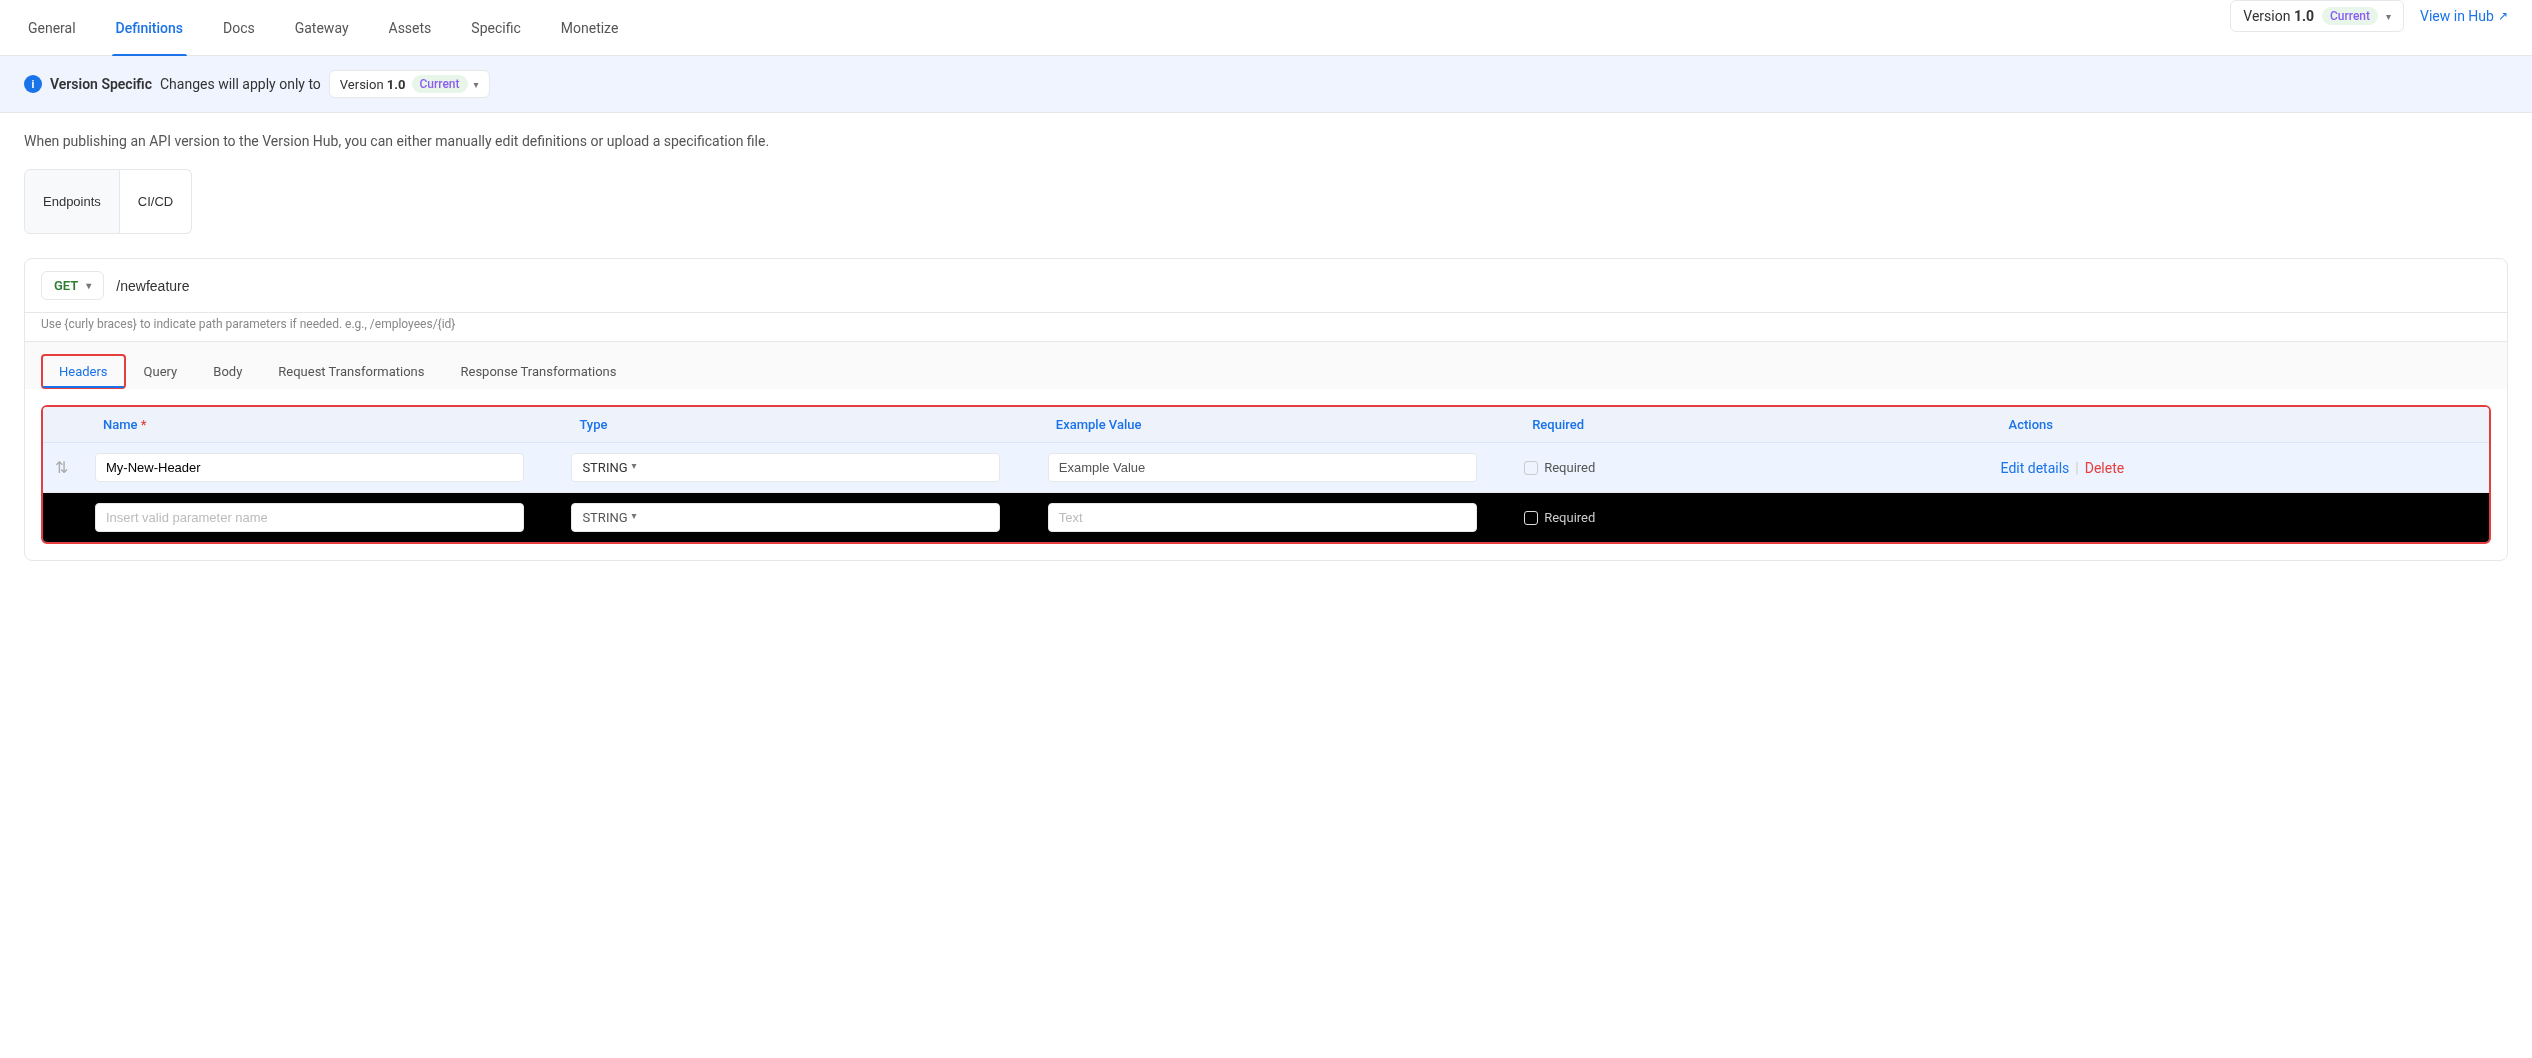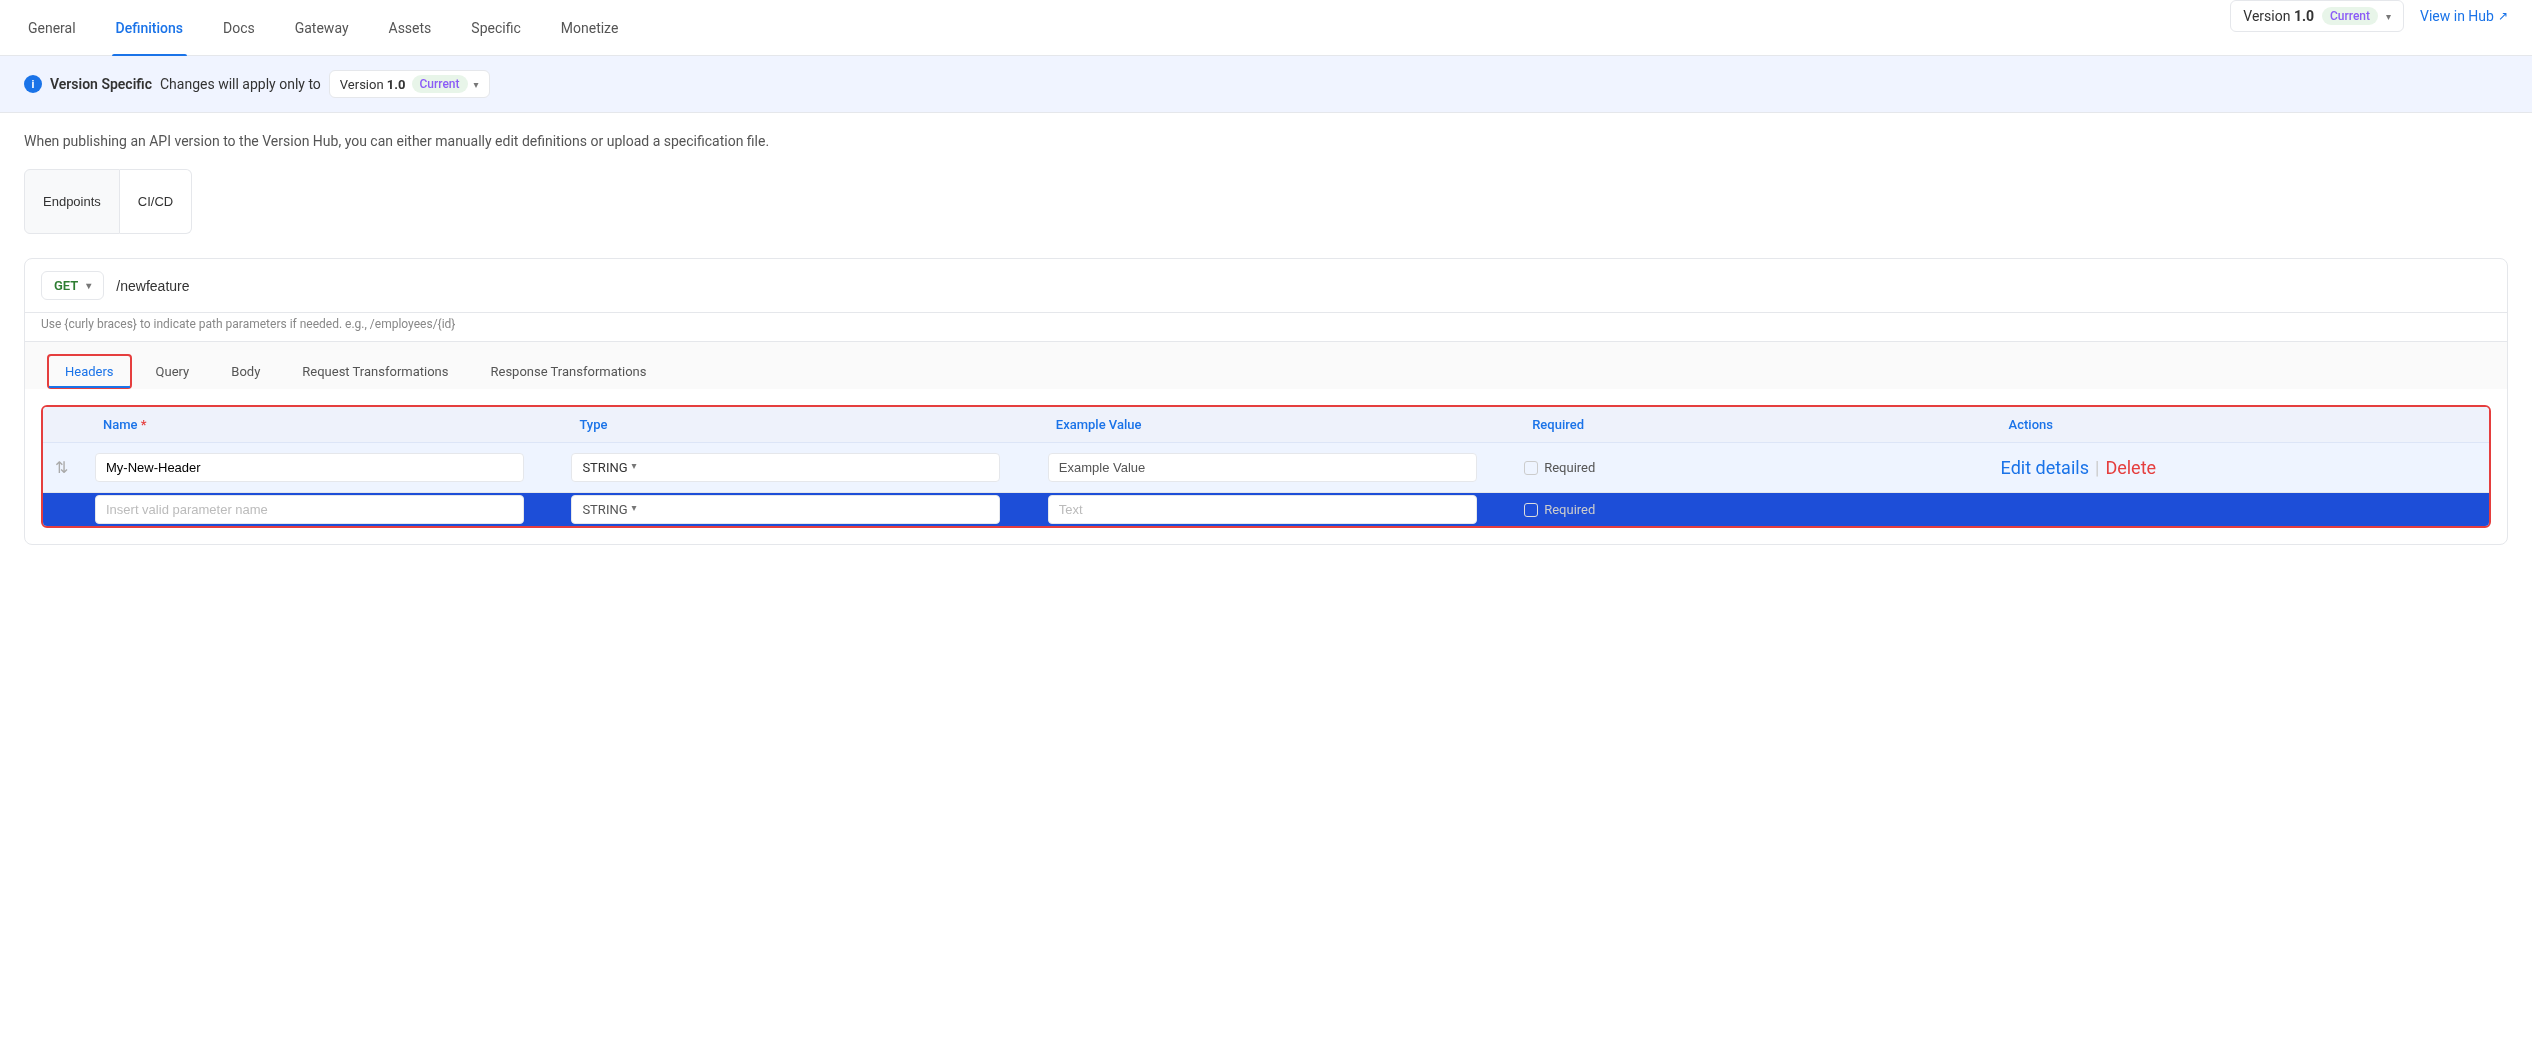--- a/index.html
+++ b/index.html
@@ -86,21 +86,21 @@
     }
     .path-hint { padding: 4px 16px 10px; color: #888; font-size: 12px; }
 
     
     .inner-tabs {
       display: flex; gap: 0; padding: 12px 16px 0; border-top: 1px solid #e5e7eb;
       background: #fafafa;
     }
     .inner-tab {
       padding: 8px 16px; font-size: 13px; cursor: pointer; color: #555;
-      position: relative; border: 2px solid transparent; border-radius: 2px; margin-left: 6px;
+      position: relative; border: 2px solid transparent; border-radius: 2px;
     }
     .inner-tab.active {
       color: #1a73e8; border: 2px solid #e53e3e; border-radius: 4px;
     }
     .inner-tab.active::after {
       content: ''; position: absolute; bottom: -1px; left: 0; right: 0;
       height: 2px; background: #1a73e8;
     }
 
     
@@ -117,42 +117,42 @@
     .table-header .col { padding: 0 8px; }
     .table-row-data {
       display: grid;
       grid-template-columns: 40px 1fr 1fr 1fr 1fr 1fr;
       padding: 10px 12px; background: #eef4ff; align-items: center;
       border-top: 1px solid #dce5f7;
     }
     .table-row-empty {
       display: grid;
       grid-template-columns: 40px 1fr 1fr 1fr 1fr 1fr;
-      padding: 2px 12px; background: #1d4ed8; align-items: center;
+      padding: 10px 12px; background: #000000; align-items: center;
       border-top: 1px solid #e5e7eb;
     }
     .drag-icon { color: #aaa; font-size: 16px; display: flex; align-items: center; cursor: grab; }
     .field-input {
       border: 1px solid #e5e7eb; border-radius: 4px; padding: 6px 10px;
       font-size: 13px; width: 90%; outline: none; background: white;
     }
     .field-input::placeholder { color: #bbb; }
     .type-select-wrapper {
       display: flex; gap: 4px;
       border: 1px solid #e5e7eb; border-radius: 4px; padding: 6px 10px;
       background: white; cursor: pointer; font-size: 13px; width: 90%;
     }
     .example-input {
       border: 1px solid #e5e7eb; border-radius: 4px; padding: 6px 10px;
       font-size: 13px; width: 90%; outline: none; background: white; color: #555;
     }
     .example-input::placeholder { color: #bbb; }
     .required-wrapper { display: flex; align-items: center; gap: 6px; }
     .checkbox { width: 14px; height: 14px; border: 1px solid #ccc; border-radius: 3px; flex-shrink: 0; }
-    .actions-wrapper { display: flex; align-items: center; gap: 6px; font-size: 18px; }
+    .actions-wrapper { display: flex; align-items: center; gap: 6px; font-size: 14px; }
     .edit-link { color: #1a73e8; cursor: pointer; }
     .separator { color: #ccc; }
     .delete-link { color: #e53e3e; cursor: pointer; }
 
     .required-label { color: #555; font-size: 13px; }
     .required-label-dim { color: #ccc; font-size: 13px; }
   </style>
 </head>
 <body>
 

